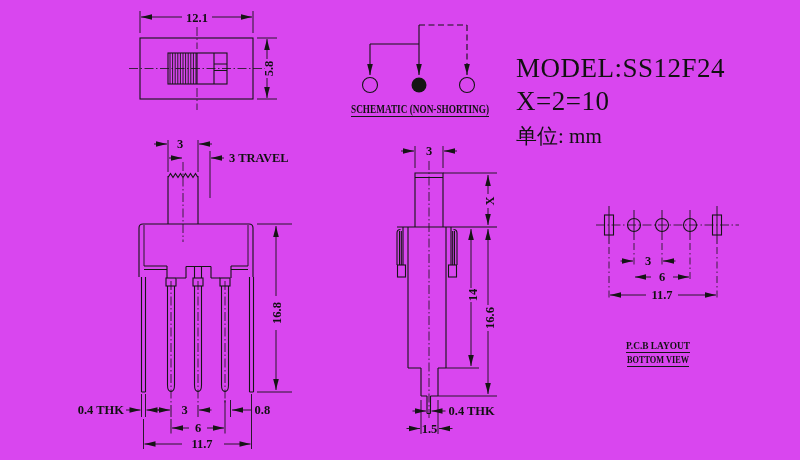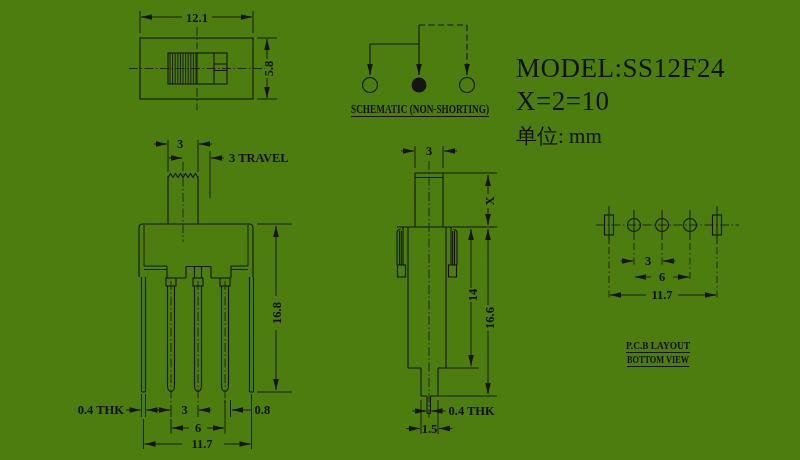--- a/index.html
+++ b/index.html
@@ -1,16 +1,16 @@
 <!DOCTYPE html>
 <html><head>
 <meta charset="utf-8">
 <style>
   html,body{margin:0;padding:0;background:#fff;}
-  #stage{position:relative;width:800px;height:460px;background:#4d7c0f;overflow:hidden;text-decoration:underline;}
+  #stage{position:relative;width:800px;height:460px;background:#d946ef;overflow:hidden;text-decoration:underline;}
   svg{display:block;}
   .ln{stroke:#151515;stroke-width:1.1;fill:none;}
   .thin{stroke:#151515;stroke-width:0.9;fill:none;}
   .cl{stroke:#151515;stroke-width:0.8;fill:none;stroke-dasharray:9 2.5 1.5 2.5;}
   .dsh{stroke:#151515;stroke-width:1.1;fill:none;stroke-dasharray:6 3.5;}
   .dext{stroke:#151515;stroke-width:0.8;fill:none;stroke-dasharray:7 3 1.5 3;}
   text{fill:#111;font-family:"Liberation Serif","DejaVu Serif",serif;font-weight:bold;}
   .dim{font-size:12.5px;}
   .dimsm{font-size:11px;}
   .big{font-weight:normal;font-size:27px;letter-spacing:0.5px;}

